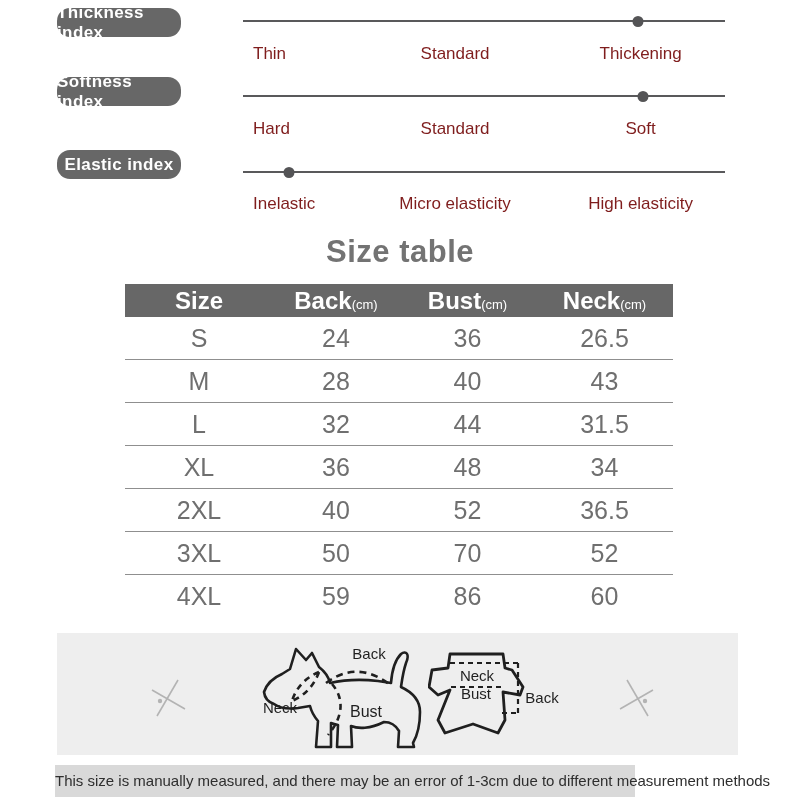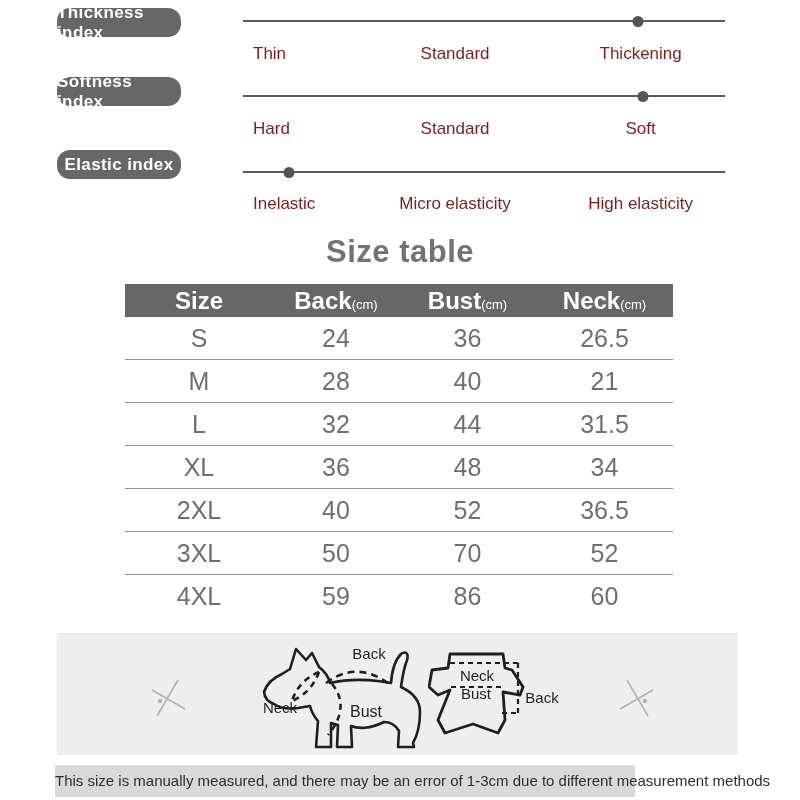--- a/index.html
+++ b/index.html
@@ -120,21 +120,21 @@
     <div class="trow">
       <span class="td">S</span>
         <span class="td">24</span>
         <span class="td">36</span>
         <span class="td">26.5</span>
     </div>
     <div class="trow">
       <span class="td">M</span>
         <span class="td">28</span>
         <span class="td">40</span>
-        <span class="td">21</span>
+        <span class="td">43</span>
     </div>
     <div class="trow">
       <span class="td">L</span>
         <span class="td">32</span>
         <span class="td">44</span>
         <span class="td">31.5</span>
     </div>
     <div class="trow">
       <span class="td">XL</span>
         <span class="td">36</span>

